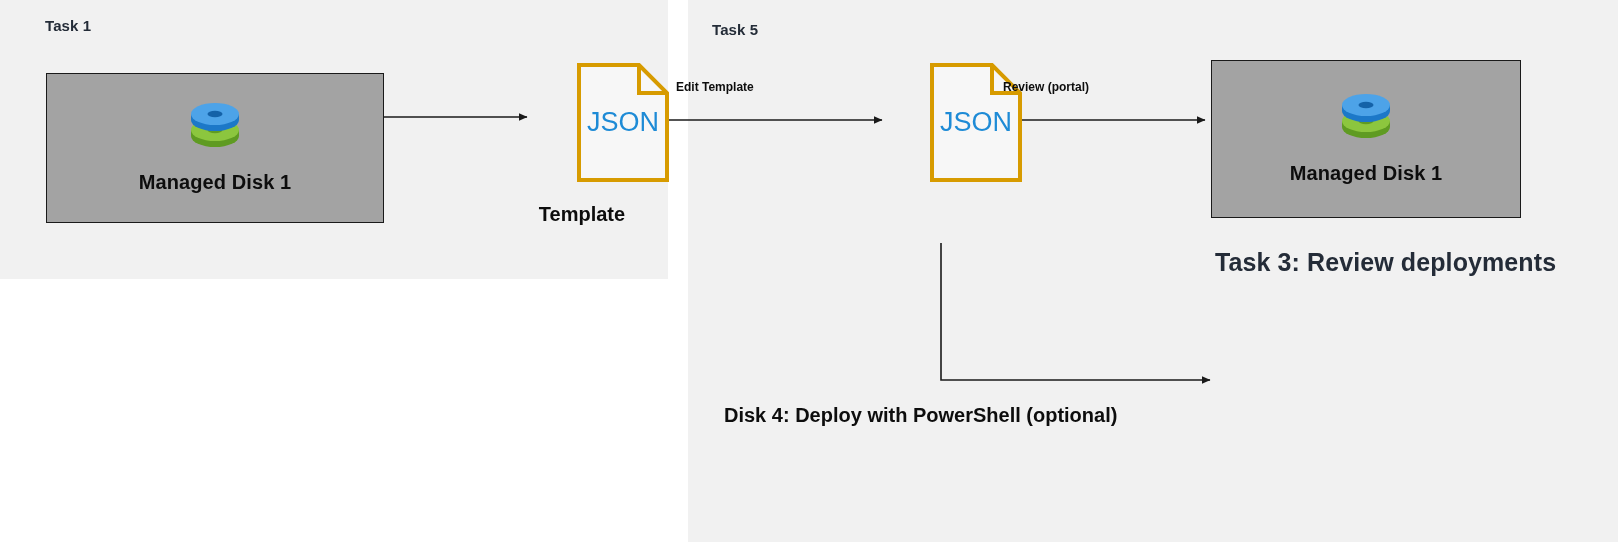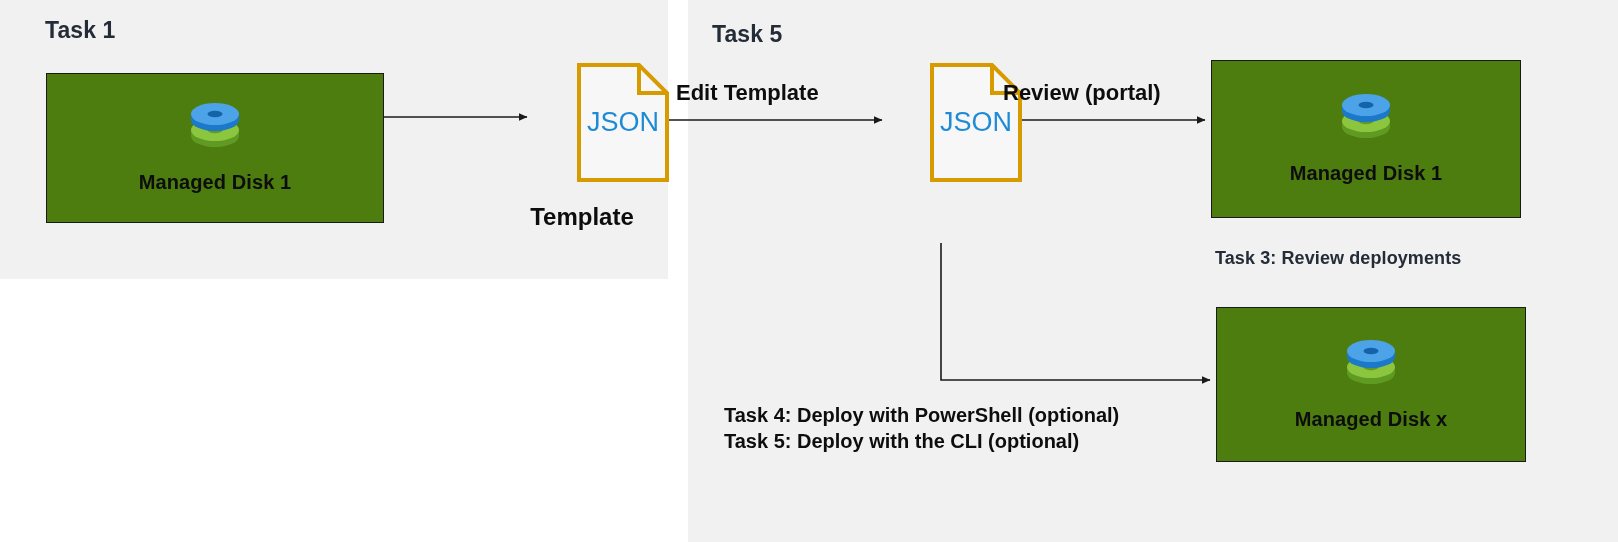--- a/index.html
+++ b/index.html
@@ -22,34 +22,34 @@
     background: #f1f1f1;
   }
   #panel-task1 { left: 0px;   top: 0px; width: 668px;  height: 279px; }
   #panel-task2 { left: 688px; top: 0px; width: 930px;  height: 542px; }
 
   
   .section-label {
     position: absolute;
     color: #242c38;
     font-weight: bold;
-    font-size: 23px;
+    font-size: 15px;
     letter-spacing: .1px;
     white-space: nowrap;
   }
   #label-task1 { left: 45px;  top: 17px; }
   #label-task2 { left: 712px; top: 21px; }
   #label-task3 {
-    left: 1215px; top: 248px; font-size: 18px;
+    left: 1215px; top: 248px; font-size: 25px;
   }
 
   
   .res-box {
     position: absolute;
-    background: #4d7c0f;
+    background: #a3a3a3;
     border: 1.4px solid #1a1a1a;
     box-sizing: border-box;
   }
   #box-disk1-left  { left: 46px;   top: 73px;  width: 338px; height: 150px; }
   #box-disk1-right { left: 1211px; top: 60px;  width: 310px; height: 158px; }
   #box-diskx       { left: 1216px; top: 307px; width: 310px; height: 155px; }
 
   .res-inner {
     position: absolute;
     left: 0; right: 0;
@@ -72,40 +72,40 @@
   .doc {
     position: absolute;
     margin-left: 40px;
   }
   #doc-template     { left: 537px; top: 63px; }
   #doc-new-template { left: 890px; top: 63px; }
   .doc-caption {
     position: absolute;
     width: 260px;
     text-align: center;
-    font-size: 24px;
+    font-size: 20px;
     font-weight: bold;
     color: #0d0d0d;
     white-space: nowrap;
   }
   #cap-template     { left: 537px; top: 203px; margin-left: -85px; }
   #cap-new-template { left: 890px; top: 200px; margin-left: -85px; }
 
   
   #connectors {
     position: absolute;
     left: 0; top: 0;
     width: 1618px; height: 542px;
     pointer-events: none;
   }
 
   
   .edge-label {
     position: absolute;
-    font-size: 22px;
+    font-size: 12px;
     font-weight: bold;
     color: #0d0d0d;
     white-space: nowrap;
   }
   #label-edit-template { left: 676px;  top: 80px; }
   #label-deploy-portal { left: 1003px; top: 80px; }
 
   
   #notes-optional {
     position: absolute;
@@ -192,41 +192,20 @@
             <rect x="4" y="12" width="48" height="6" fill="#1c78c8"></rect>
             <ellipse cx="28" cy="12" rx="24" ry="11" fill="#4da3e8"></ellipse>
             <ellipse cx="28" cy="12" rx="7.5" ry="3.2" fill="#1462a8"></ellipse>
           </g>
         </svg>
       </span>
       <span class="res-caption">Managed Disk 1</span>
     </div>
   </div>
 
-  <div class="res-box" id="box-diskx">
-    <div class="res-inner">
-      <span class="disk-icon">
-        <svg width="56" height="58" viewBox="0 0 56 58" xmlns="http://www.w3.org/2000/svg">
-          <g>
-            <ellipse cx="28" cy="34" rx="24" ry="11" fill="#5f9b22"></ellipse>
-            <rect x="4" y="28" width="48" height="6" fill="#5f9b22"></rect>
-            <ellipse cx="28" cy="28" rx="24" ry="11" fill="#8cc63e"></ellipse>
-            <ellipse cx="28" cy="28" rx="7.5" ry="3.2" fill="#5f9b22"></ellipse>
-          </g>
-          <g>
-            <ellipse cx="28" cy="18" rx="24" ry="11" fill="#1c78c8"></ellipse>
-            <rect x="4" y="12" width="48" height="6" fill="#1c78c8"></rect>
-            <ellipse cx="28" cy="12" rx="24" ry="11" fill="#4da3e8"></ellipse>
-            <ellipse cx="28" cy="12" rx="7.5" ry="3.2" fill="#1462a8"></ellipse>
-          </g>
-        </svg>
-      </span>
-      <span class="res-caption">Managed Disk x</span>
-    </div>
-  </div>
 
   <div class="doc" id="doc-template">
     <svg width="92" height="119" viewBox="0 0 92 119" xmlns="http://www.w3.org/2000/svg">
       <path d="M2,2 L62,2 L90,30 L90,117 L2,117 Z" fill="#f7f7f7" stroke="#d79b00" stroke-width="4" stroke-linejoin="miter"></path>
       <path d="M62,2 L62,30 L90,30" fill="none" stroke="#d79b00" stroke-width="4" stroke-linejoin="miter"></path>
       <text x="46" y="68" text-anchor="middle" font-family="Liberation Sans, sans-serif" font-size="27" fill="#1e8bd6">JSON</text>
     </svg>
   </div>
   <div class="doc-caption" id="cap-template">Template</div>
 
@@ -235,17 +214,16 @@
       <path d="M2,2 L62,2 L90,30 L90,117 L2,117 Z" fill="#f7f7f7" stroke="#d79b00" stroke-width="4" stroke-linejoin="miter"></path>
       <path d="M62,2 L62,30 L90,30" fill="none" stroke="#d79b00" stroke-width="4" stroke-linejoin="miter"></path>
       <text x="46" y="68" text-anchor="middle" font-family="Liberation Sans, sans-serif" font-size="27" fill="#1e8bd6">JSON</text>
     </svg>
   </div>
 
   <div class="edge-label" id="label-edit-template">Edit Template</div>
   <div class="edge-label" id="label-deploy-portal">Review (portal)</div>
 
   <div id="notes-optional">
-    <span>Task 4: Deploy with PowerShell (optional)</span>
-    <span>Task 5: Deploy with the CLI (optional)</span>
+    <span>Disk 4: Deploy with PowerShell (optional)</span>
   </div>
 
 </div>
 
 </body></html>

